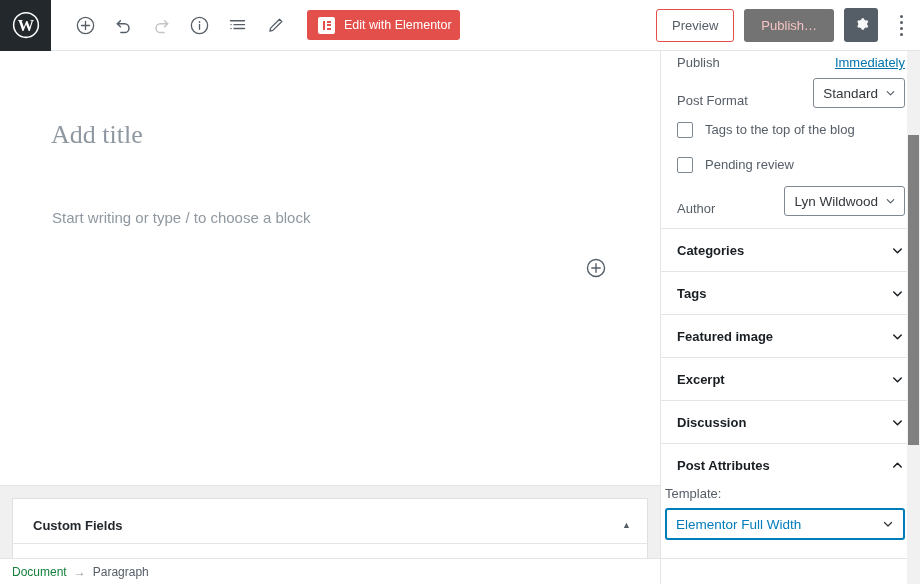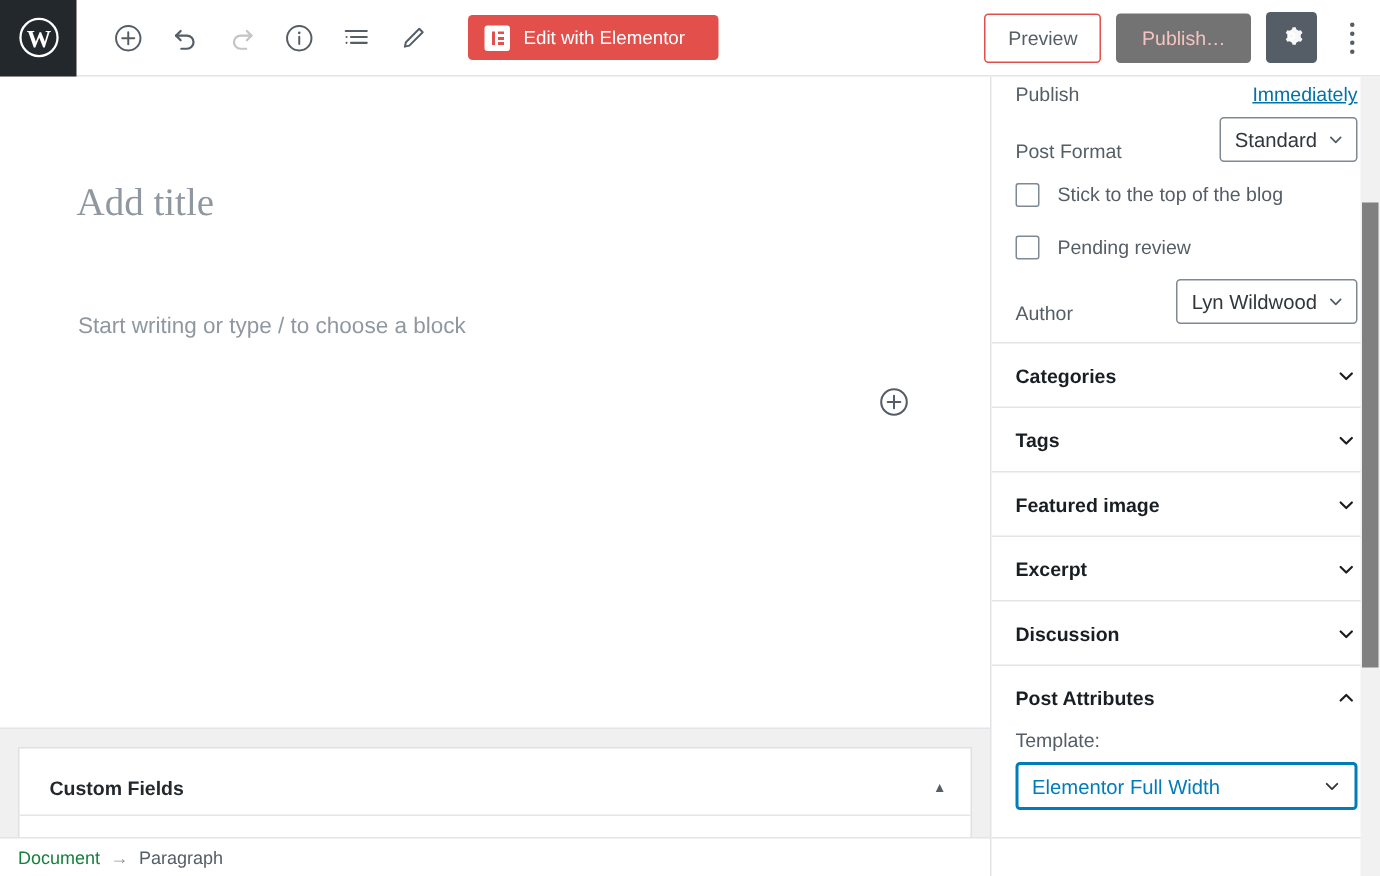--- a/index.html
+++ b/index.html
@@ -62,32 +62,32 @@
     background: transparent;
     border: none;
     border-radius: 2px;
     cursor: pointer;
     color: #555d66;
   }
   .tb-btn.disabled { color: #c3c4c7; cursor: default; }
   .tb-btn svg { display: block; }
 
   .elementor-btn {
-    margin-left: 17px;
+    margin-left: 12px;
     height: 30px;
     background: #e34f4a;
     border: none;
     border-radius: 3px;
     color: #fff;
     font-size: 12.5px;
     font-family: "Liberation Sans", sans-serif;
     display: flex;
     align-items: center;
     gap: 9px;
-    padding: 0 22px 0 11px;
+    padding: 0 8px 0 11px;
     cursor: pointer;
     white-space: nowrap;
   }
   .el-logo {
     width: 17px; height: 17px;
     background: #fff;
     border-radius: 2px;
     display: flex;
     align-items: center;
     justify-content: center;
@@ -406,21 +406,21 @@
   }
   .sb-panel-title {
     font-size: 13px;
     font-weight: bold;
     color: #191e23;
     font-family: "Liberation Sans", sans-serif;
   }
   .sb-panel-chev { color: #191e23; display: flex; }
 
   .sb-panel-body {
-    padding: 0 16px 18px 16px;
+    padding: 0 16px 18px 4px;
   }
 
   .tpl-label {
     font-size: 13px;
     color: #555d66;
     margin-bottom: 7px;
     font-family: "Liberation Sans", sans-serif;
   }
 
   .tpl-select {
@@ -626,21 +626,21 @@
             <span class="chev">
               <svg width="13" height="13" viewBox="0 0 24 24" fill="none" stroke="currentColor" stroke-width="2.2" stroke-linecap="round" stroke-linejoin="round">
                   <path d="M6 9.5l6 6 6-6"></path>
                 </svg>
             </span>
           </span>
         </div>
 
         <div class="sb-check-row">
           <span class="sb-checkbox"></span>
-          <span class="sb-check-label">Stick to the top of the blog</span>
+          <span class="sb-check-label">Tags to the top of the blog</span>
         </div>
 
         <div class="sb-check-row">
           <span class="sb-checkbox"></span>
           <span class="sb-check-label">Pending review</span>
         </div>
 
         <div class="sb-row" style="padding-bottom:12px;">
           <span class="sb-label">Author</span>
           <span class="sb-select">

